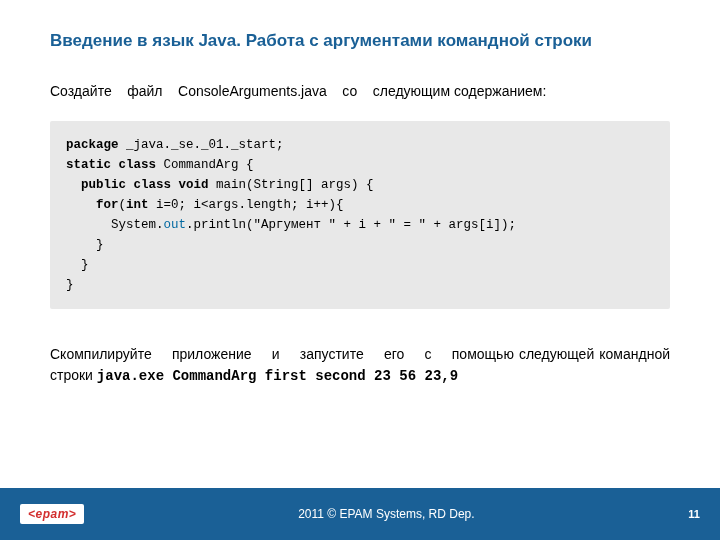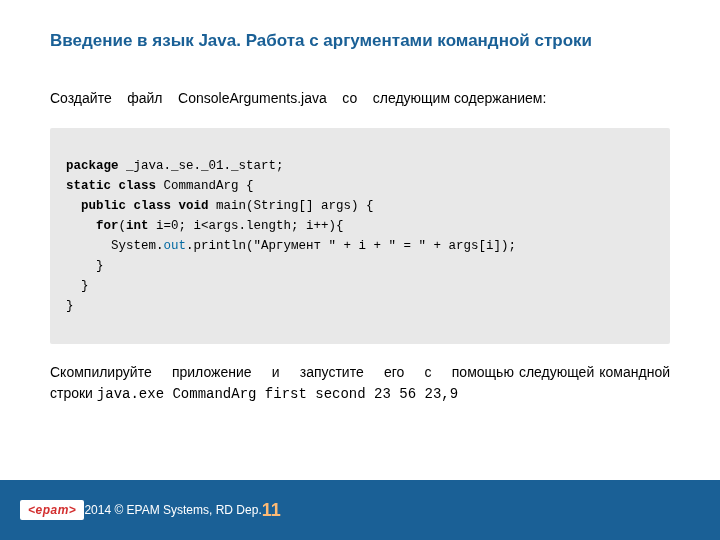--- a/index.html
+++ b/index.html
@@ -17,41 +17,42 @@
       flex: 1;
       padding: 30px 50px 20px 50px;
       display: flex;
       flex-direction: column;
     }
 
     .slide-title {
       color: #1a6096;
       font-size: 17px;
       font-weight: bold;
-      margin-bottom: 36px;
+      margin-bottom: 12px;
       line-height: 1.3;
     }
 
     .slide-body {
       flex: 1;
       display: flex;
       flex-direction: column;
       gap: 18px;
     }
 
     .para-text {
       font-size: 14px;
       color: #000000;
       line-height: 1.55;
       text-align: justify;
+      margin-top: 17px;
     }
 
     .code-block {
       background: #e8e8e8;
-      padding: 28px 16px;
+      padding: 14px 16px;
       font-family: 'Courier New', Courier, monospace;
       font-size: 12.5px;
       line-height: 1.6;
       color: #000000;
       border-radius: 2px;
     }
 
     .code-block .kw {
       font-weight: bold;
       color: #000000;
@@ -60,29 +61,30 @@
     .code-block .comment-str {
       color: #0369a1;
     }
 
     .code-block .str {
       color: #000000;
     }
 
     .bold-code {
       font-family: 'Courier New', Courier, monospace;
-      font-weight: normal;
+      font-weight: bold;
       font-size: 14px;
     }
 
     .footer {
-      height: 60px;
+      height: 52px;
       background: #1a6096;
       display: flex;
       align-items: center;
+      justify-content: space-between;
       padding: 0 20px;
       flex-shrink: 0;
     }
 
     .footer-logo {
       background: #ffffff;
       padding: 3px 8px;
       font-size: 12px;
       font-weight: bold;
       color: #d32f2f;
@@ -90,22 +92,22 @@
       letter-spacing: 0.5px;
       border-radius: 2px;
     }
 
     .footer-text {
       color: #ffffff;
       font-size: 12px;
     }
 
     .footer-page {
-      color: #fdba74;
-      font-size: 18px;
+      color: #ffffff;
+      font-size: 11px;
       font-weight: bold;
     }
   </style>
 </head>
 <body>
 
 <div class="slide-container">
   <div class="slide-title">Введение в язык Java. Работа с аргументами командной строки</div>
 
   <div class="slide-body">
@@ -127,15 +129,15 @@
 
     <p class="para-text">
       Скомпилируйте &nbsp;&nbsp; приложение &nbsp;&nbsp; и &nbsp;&nbsp; запустите &nbsp;&nbsp; его &nbsp;&nbsp; с &nbsp;&nbsp; помощью следующей командной строки <span class="bold-code">java.exe CommandArg first second 23 56 23,9</span>
     </p>
 
   </div>
 </div>
 
 <div class="footer">
   <div class="footer-logo">&lt;epam&gt;</div>
-  <div class="footer-text">2014 © EPAM Systems, RD Dep.</div>
+  <div class="footer-text">2011 © EPAM Systems, RD Dep.</div>
   <div class="footer-page">11</div>
 </div>
 
 </body></html>

